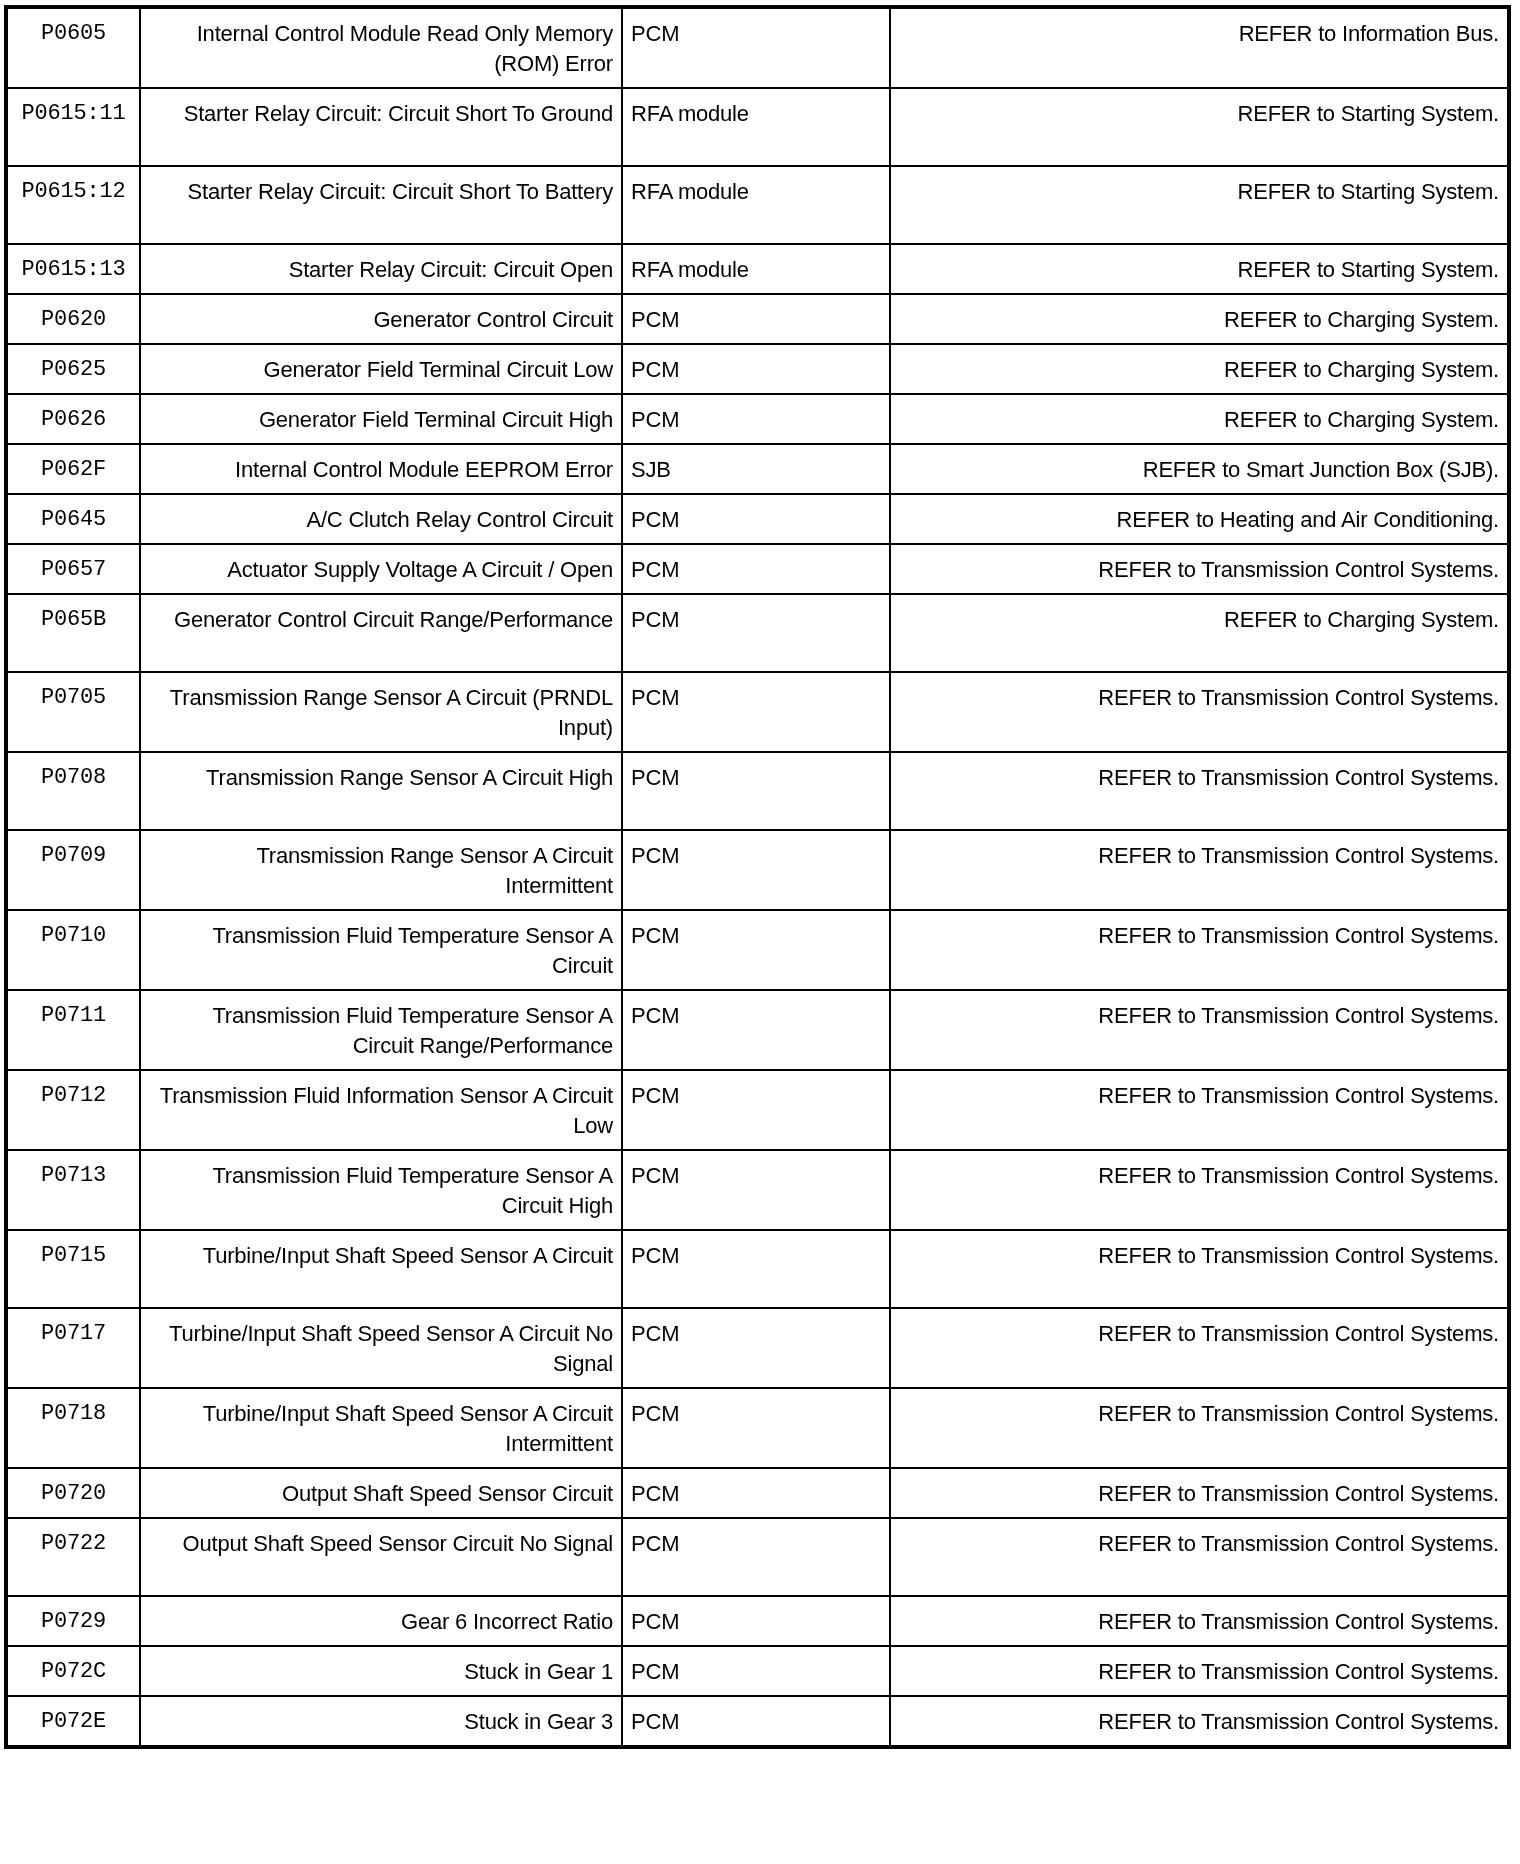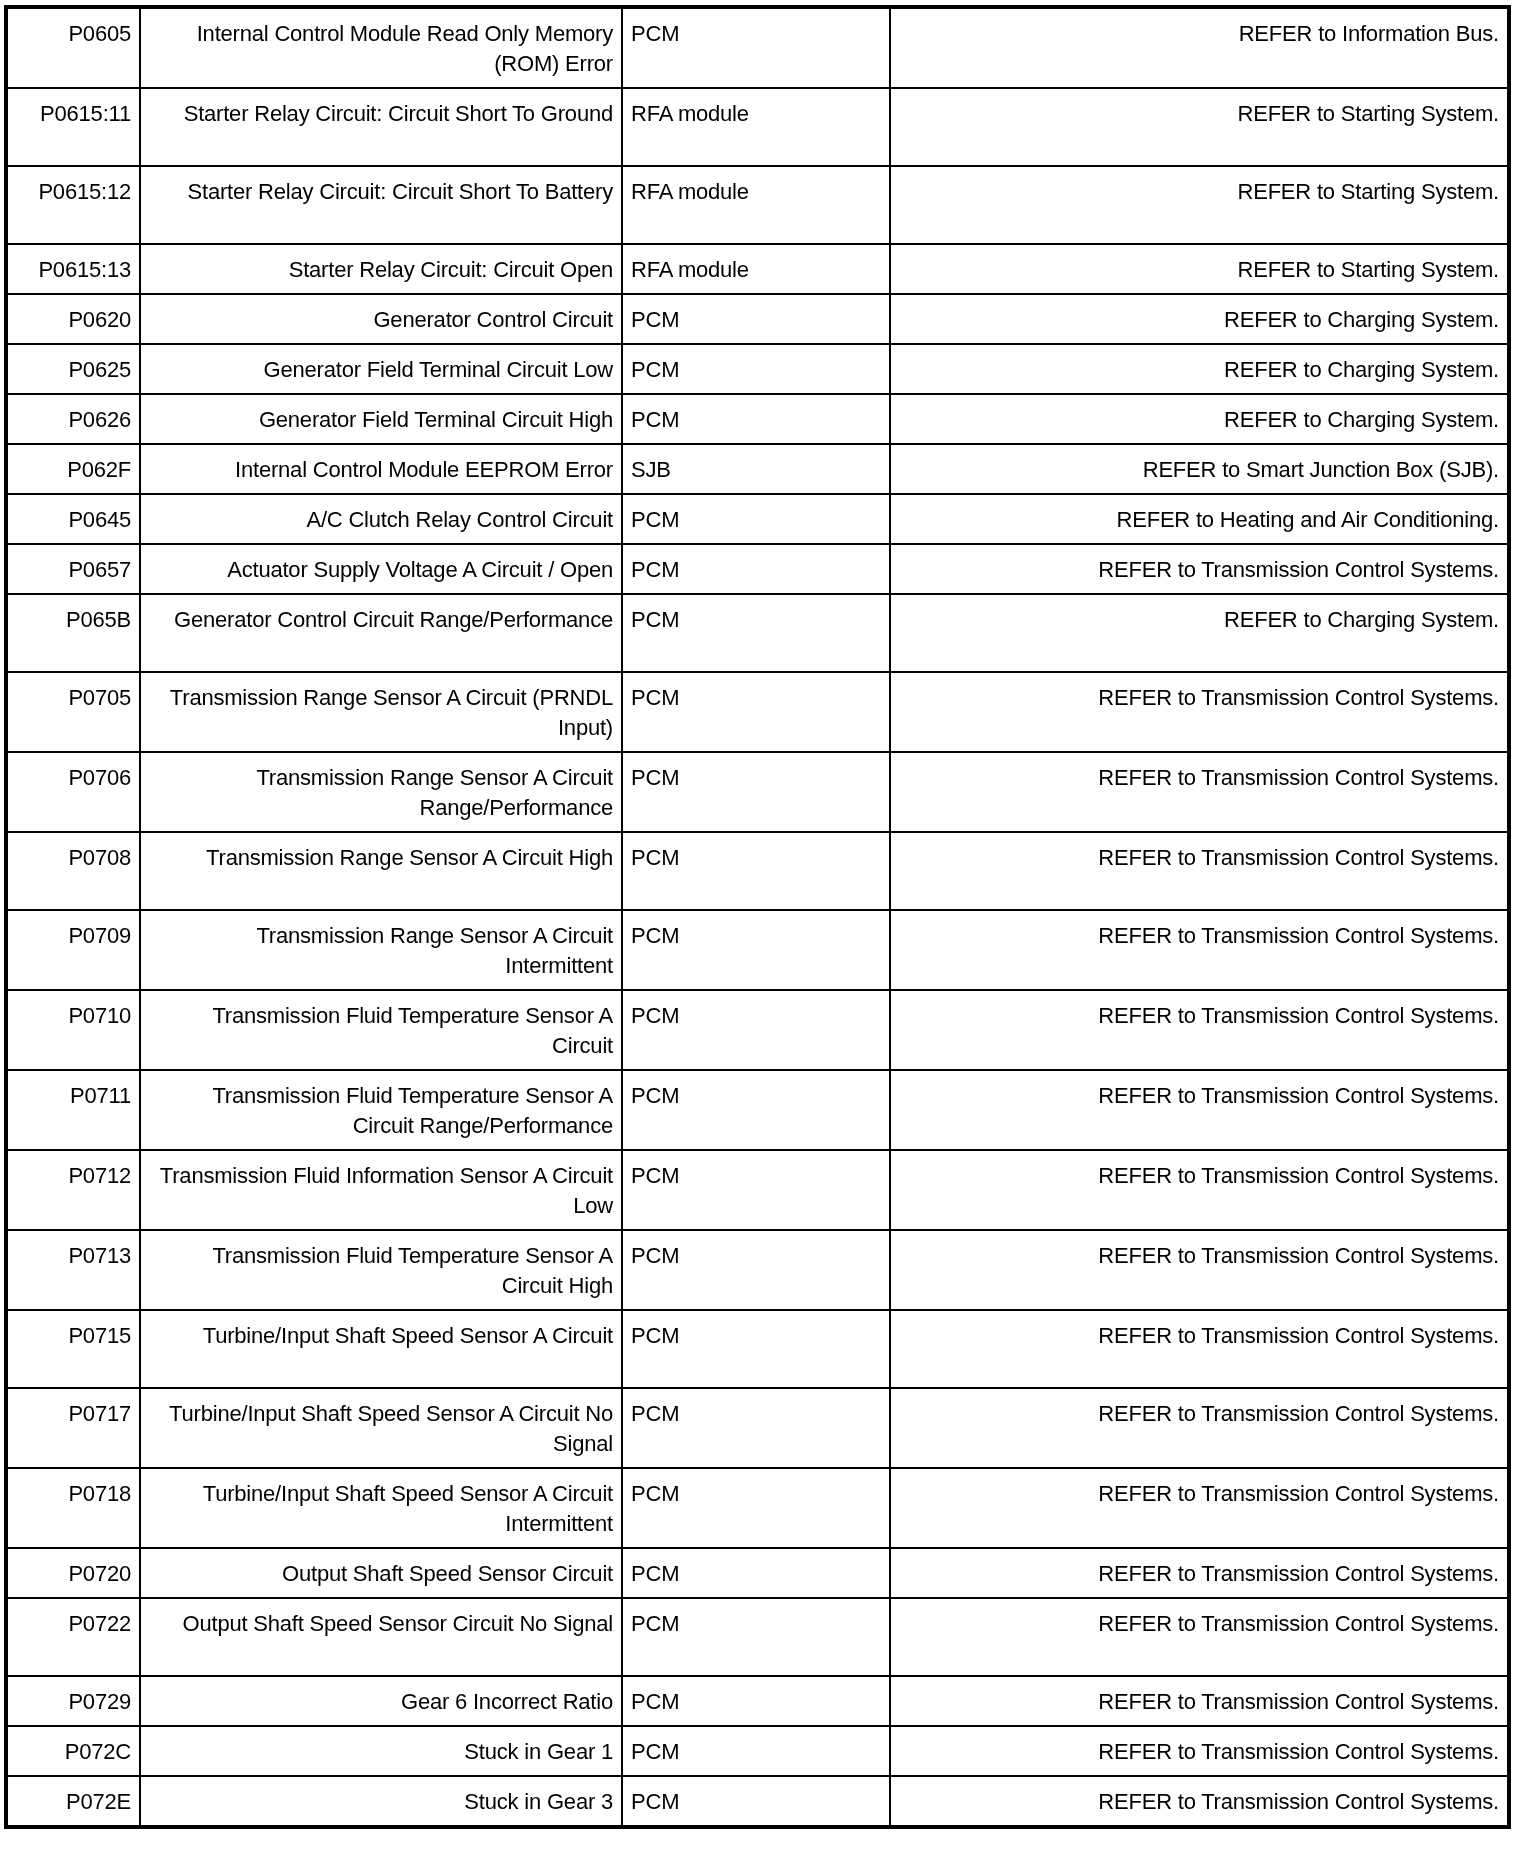--- a/index.html
+++ b/index.html
@@ -31,21 +31,21 @@
     line-height: 30px;
     padding: 10px 8px 8px 8px;
     letter-spacing: -0.2px;
     box-sizing: border-box;
     overflow: hidden;
   }
   .dtc-table col.c-code { width: 134px; }
   .dtc-table col.c-desc { width: 482px; }
   .dtc-table col.c-mod  { width: 268px; }
   .dtc-table col.c-act  { width: 619px; }
-  .cell-code { text-align: right; }
+  .cell-code { text-align: center; font-family: Liberation Mono, monospace; }
   .cell-mod  { text-align: left; }
   .cell-desc, .cell-act { text-align: right; }
   tr.row-single td { height: 48px; margin-top: 28px; }
   tr.row-double td { height: 78px; }
 </style>
 </head>
 <body>
 
 <table class="dtc-table">
   <colgroup>
@@ -133,26 +133,20 @@
     <td class="cell-act">REFER to Charging System.</td>
   </tr>
 
   <tr class="row-double">
     <td class="cell-code">P0705</td>
     <td class="cell-desc">Transmission Range Sensor A Circuit (PRNDL Input)</td>
     <td class="cell-mod">PCM</td>
     <td class="cell-act">REFER to Transmission Control Systems.</td>
   </tr>
 
-  <tr class="row-double">
-    <td class="cell-code">P0706</td>
-    <td class="cell-desc">Transmission Range Sensor A Circuit Range/Performance</td>
-    <td class="cell-mod">PCM</td>
-    <td class="cell-act">REFER to Transmission Control Systems.</td>
-  </tr>
 
   <tr class="row-double">
     <td class="cell-code">P0708</td>
     <td class="cell-desc">Transmission Range Sensor A Circuit High</td>
     <td class="cell-mod">PCM</td>
     <td class="cell-act">REFER to Transmission Control Systems.</td>
   </tr>
 
   <tr class="row-double">
     <td class="cell-code">P0709</td>

